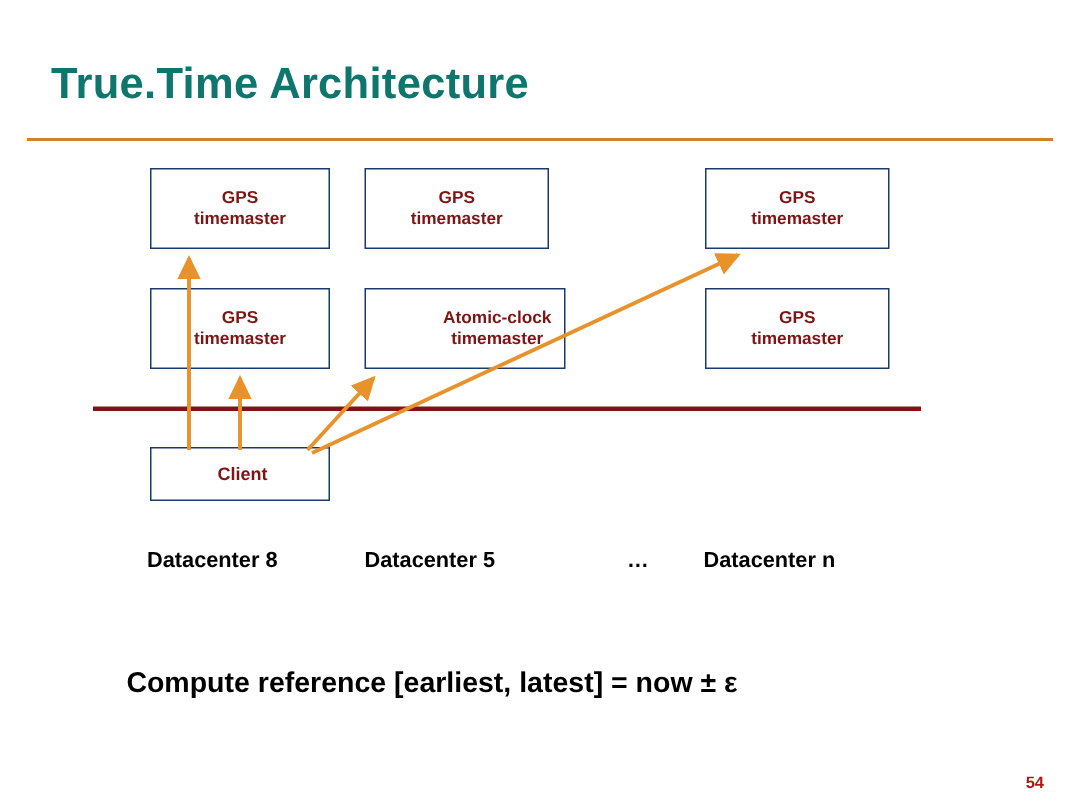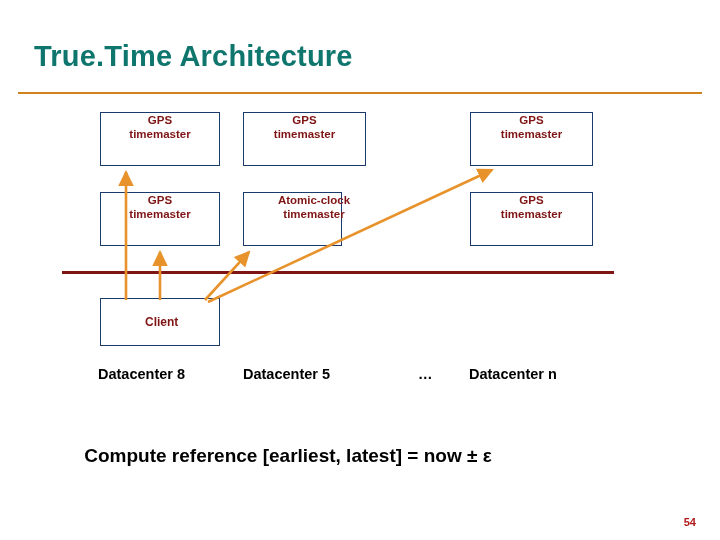--- a/index.html
+++ b/index.html
@@ -44,20 +44,21 @@
     border: 1.5px solid #1a3a6b;
     background: #ffffff;
     color: #7f1414;
     font-size: 11.5px;
     font-weight: bold;
     line-height: 14px;
     text-align: center;
     display: flex;
     flex-direction: column;
     align-items: center;
+    justify-content: center;
   }
   .box span {
     display: block;
     white-space: nowrap;
   }
   .client-box {
     position: absolute;
     box-sizing: border-box;
     border: 1.5px solid #1a3a6b;
     background: #ffffff;
@@ -127,32 +128,32 @@
   </div>
   <div class="box" style="left:470px; top:112px; width:123px; height:54px;">
     <span>GPS</span>
     <span>timemaster</span>
   </div>
 
   <div class="box" style="left:100px; top:192px; width:120px; height:54px;">
     <span>GPS</span>
     <span>timemaster</span>
   </div>
-  <div class="box" style="left:243px; top:192px; width:99px; height:54px;padding-left:43px;">
+  <div class="box" style="left:243px; top:192px; width:134px; height:54px;padding-left:43px;">
     <span>Atomic-clock</span>
     <span>timemaster</span>
   </div>
   <div class="box" style="left:470px; top:192px; width:123px; height:54px;">
     <span>GPS</span>
     <span>timemaster</span>
   </div>
 
   <div class="hline"></div>
 
-  <div class="client-box" style="left:100px; top:298px; width:120px; height:48px;">
+  <div class="client-box" style="left:100px; top:298px; width:120px; height:36px;">
     <span>Client</span>
   </div>
 
   <svg class="arrows" viewBox="0 0 720 540">
     <defs>
       <marker id="ah" markerWidth="7" markerHeight="7" refX="5.4" refY="3.2" orient="auto" markerUnits="strokeWidth">
         <path d="M0,0.2 L6.2,3.2 L0,6.2 z" fill="#e8922b"></path>
       </marker>
     </defs>
     <g stroke="#e8922b" stroke-width="2.6" fill="none" marker-end="url(#ah)">

